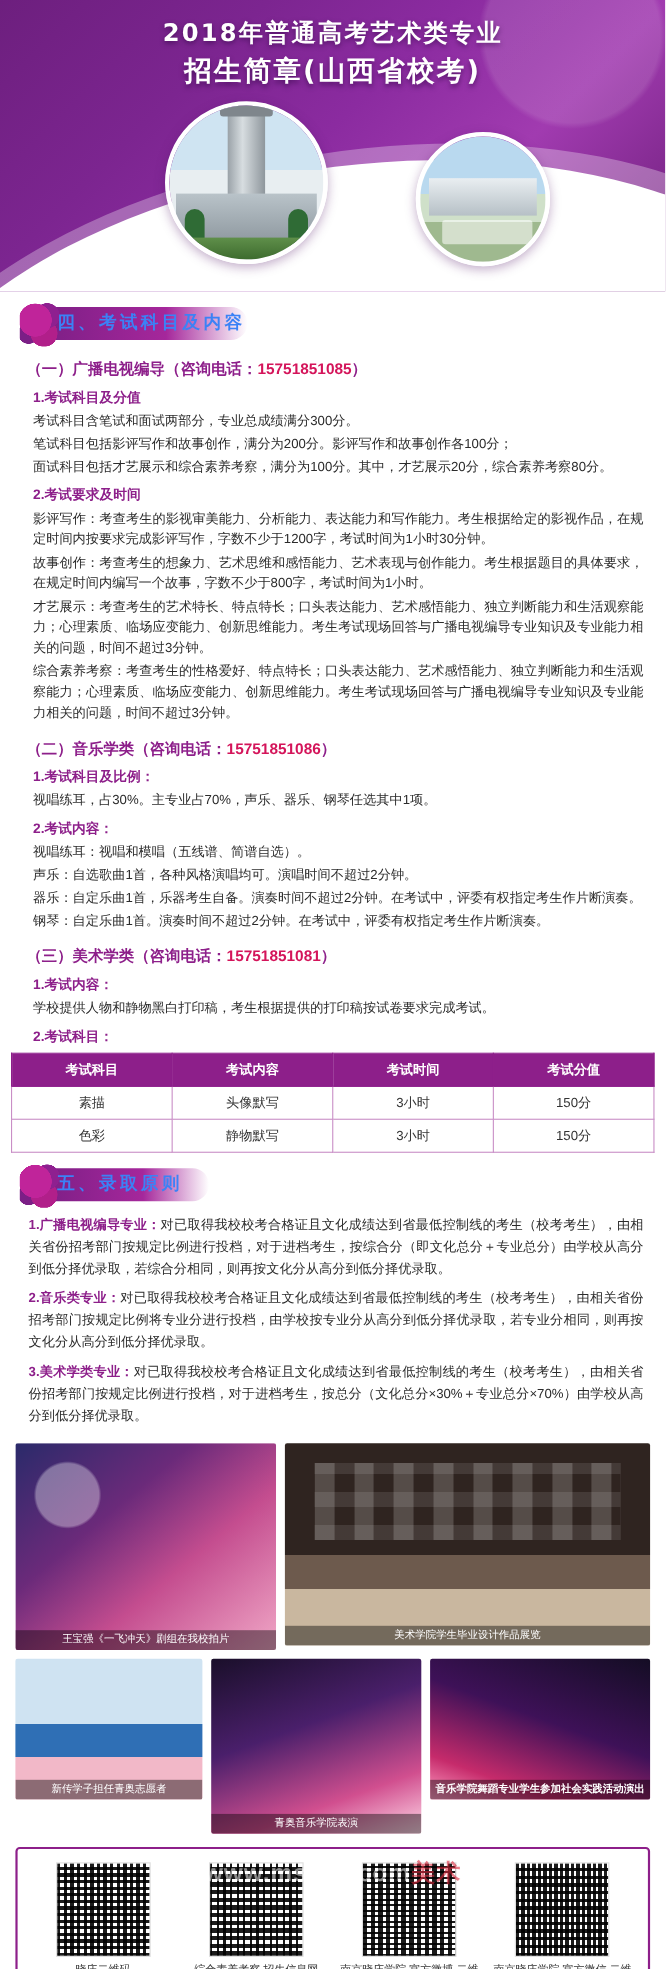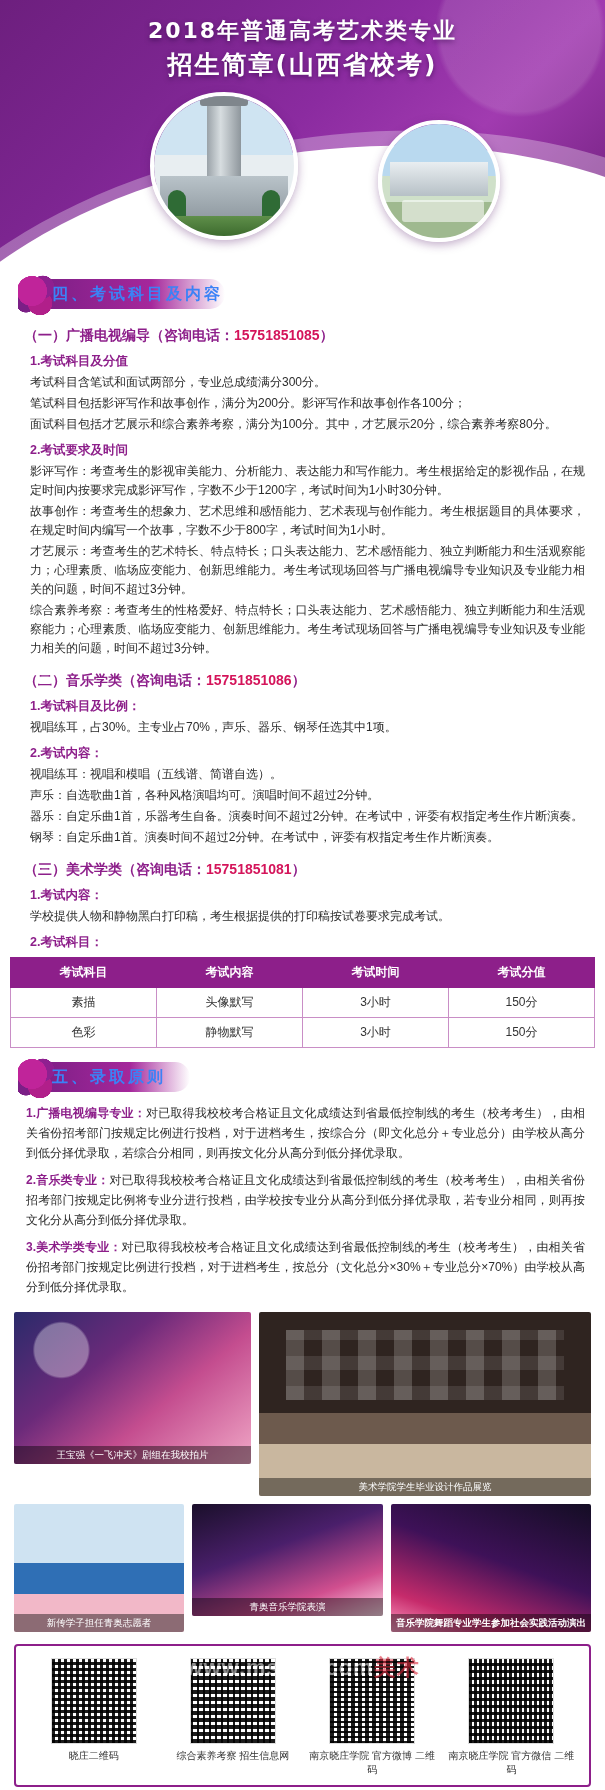--- a/index.html
+++ b/index.html
@@ -151,39 +151,39 @@
   
   .grid { padding:8px 14px 2px 14px; }
   .row1 { display:flex; gap:8px; }
   .row2 { display:flex; gap:8px; margin-top:8px; }
   .cell { position:relative; overflow:hidden; border-radius:2px; }
   .cap {
     position:absolute; left:0; right:0; bottom:0; height:18px; line-height:18px;
     background:rgba(0,0,0,.42); color:#fff; font-size:9.5px; text-align:center;
     white-space:nowrap; overflow:hidden;
   }
-  .c-a { flex:0 0 237px; height:152px;
+  .c-a { flex:0 0 237px; height:188px;
     background:
       radial-gradient(circle at 20% 25%, rgba(255,255,255,.35) 0 12%, rgba(255,255,255,0) 13%),
       linear-gradient(140deg,#2a2a6a 0%, #6b2a7a 35%, #c44d8f 62%, #f0a7c6 100%);
   }
   .c-b { flex:1 1 auto; height:184px;
     background:
       linear-gradient(180deg,#2f2420 0 55%, #6d5a4d 55% 72%, #c9b79f 72% 100%);
   }
   .c-b:after{
     content:""; position:absolute; left:8%; top:10%; width:84%; height:38%;
     background:
       repeating-linear-gradient(90deg, rgba(255,255,255,.18) 0 18px, rgba(255,255,255,0) 18px 36px),
       repeating-linear-gradient(0deg, rgba(255,255,255,.10) 0 14px, rgba(255,255,255,0) 14px 30px);
   }
   .c-c { flex:0 0 170px; height:128px;
     background:linear-gradient(180deg,#cfe3f2 0 46%, #2f6fb5 46% 70%, #f2b8c8 70% 100%);
   }
-  .c-d { flex:1 1 auto; height:112px;
+  .c-d { flex:1 1 auto; height:159px;
     background:linear-gradient(160deg,#1a0f2a 0%, #4a1f6b 40%, #d14f8f 75%, #ffd9e8 100%);
     padding-left:26px;
   }
   .c-e { flex:0 0 200px; height:128px;
     background:linear-gradient(200deg,#140d24 0%, #3e1158 45%, #c62b6b 80%, #ff9ec4 100%);
     font-weight:bold;
   }
 
   
   .wm {

